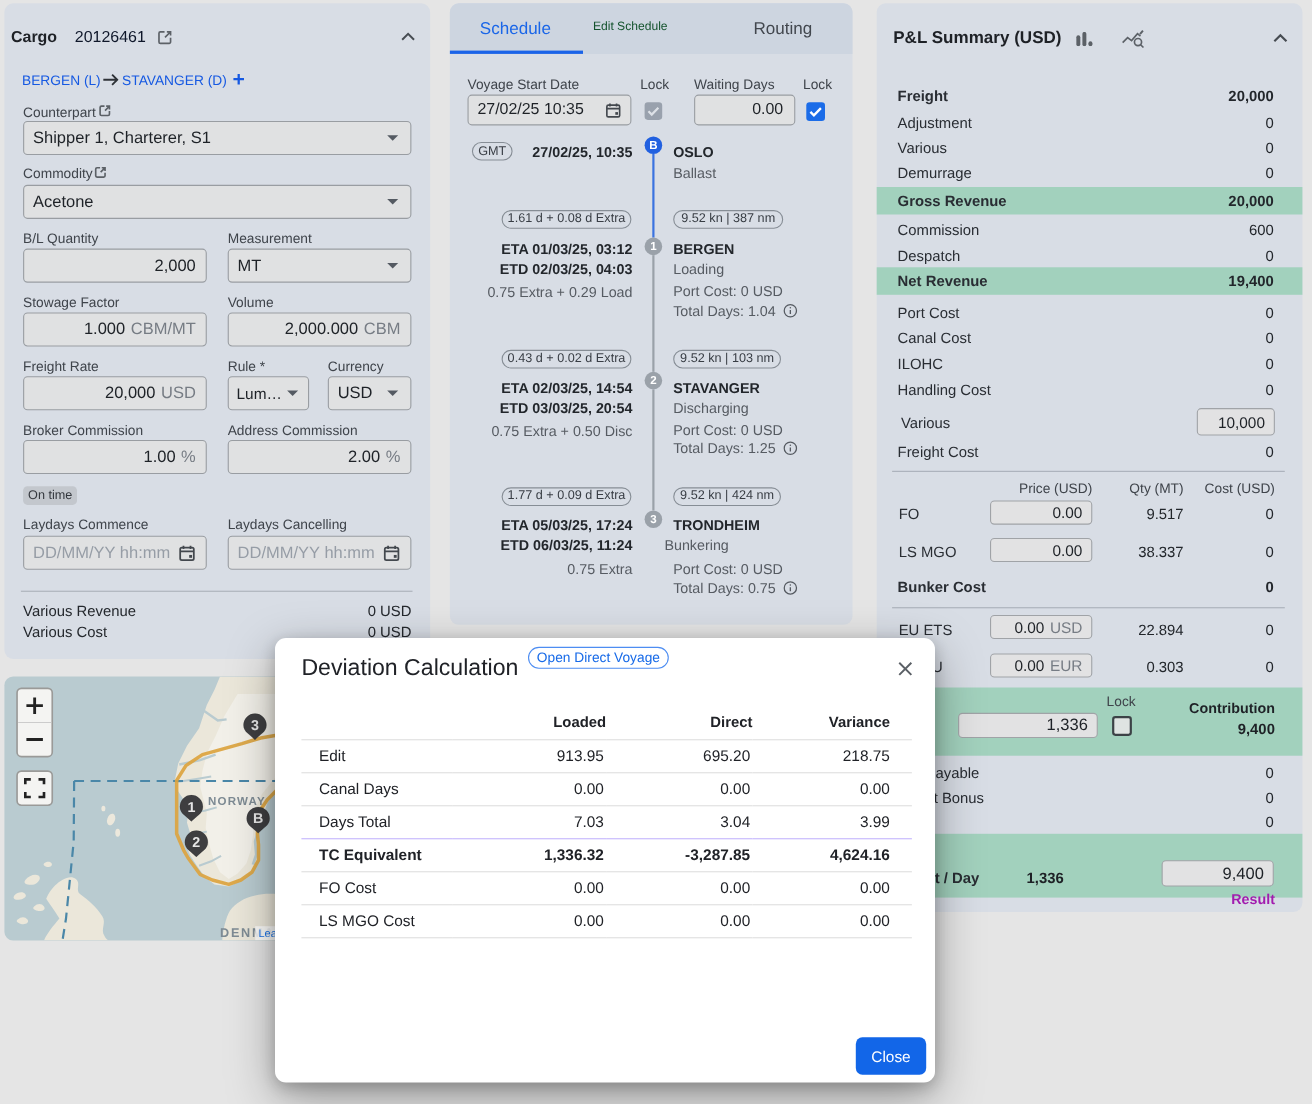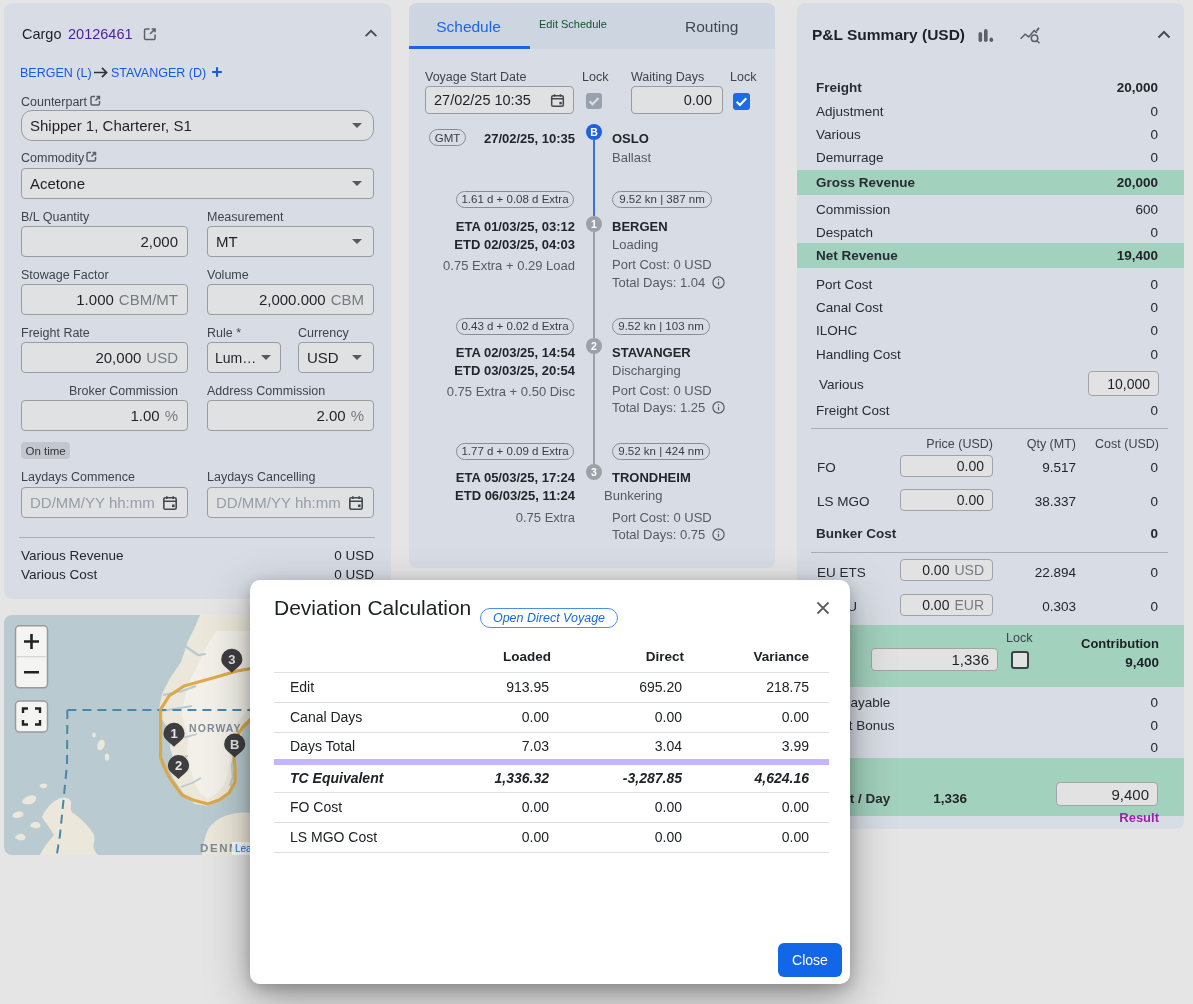--- a/index.html
+++ b/index.html
@@ -23,22 +23,22 @@
 .prv{position:absolute;font-size:13.5px;color:#22262b;text-align:right;white-space:nowrap;}
 .band{position:absolute;left:797px;width:387px;background:#a2d1bd;}
 .minp{position:absolute;background:#e2e2e3;border:1px solid #a0a3a7;border-radius:4px;display:flex;align-items:center;justify-content:flex-end;font-size:14px;color:#1e2227;padding-right:8px;white-space:nowrap;}
 .mtd{font-size:14px;color:#202227;padding:0;}
 .mtd.rt{text-align:right;padding-right:2px;}
 </style>
 </head>
 <body>
 
 <div class="card" id="cargo" style="left:4px;top:3px;width:387px;height:596px;"></div>
-<div class="abs" style="left:22px;top:26px;font-size:14.5px;font-weight:normal;color:#1e2126;">Cargo</div>
-<div class="abs" style="left:68px;top:26px;font-size:14.5px;color:#4c1d95;">20126461</div>
+<div class="abs" style="left:10px;top:26px;font-size:14.5px;font-weight:bold;color:#1e2126;">Cargo</div>
+<div class="abs" style="left:68px;top:26px;font-size:14.5px;color:#0f172a;">20126461</div>
 <svg class="abs" style="left:142px;top:26px;" width="16" height="16" viewBox="0 0 19 19" fill="none" stroke="#5c6167" stroke-width="1.8">
     <path d="M9 3.5 H4.5 A1.5 1.5 0 0 0 3 5 V14.5 A1.5 1.5 0 0 0 4.5 16 H14 A1.5 1.5 0 0 0 15.5 14.5 V10"></path>
     <path d="M11.5 3.5 H15.5 V7.5 M15.3 3.7 L9.5 9.5"></path>
   </svg>
 <svg class="abs" style="left:364px;top:29px;" width="14" height="9" viewBox="0 0 15 10" fill="none" stroke="#474c52" stroke-width="2">
     <path d="M1.5 8 L7.5 2 L13.5 8"></path>
   </svg>
 
 <div class="abs" style="left:20px;top:66px;font-size:12.5px;color:#1659e2;font-weight:500;">BERGEN (L)</div>
 <svg class="abs" style="left:93px;top:66px;" width="15" height="13" viewBox="0 0 16 13" fill="none" stroke="#2f3338" stroke-width="1.8">
@@ -47,21 +47,21 @@
 <div class="abs" style="left:111px;top:66px;font-size:12.5px;color:#1659e2;font-weight:500;">STAVANGER (D)</div>
 <svg class="abs" style="left:211px;top:66px;" width="12" height="12" viewBox="0 0 15 15" stroke="#1659e2" stroke-width="2.6" fill="none">
     <path d="M7.5 1.5 V13.5 M1.5 7.5 H13.5"></path>
   </svg>
 
 <div class="lab" style="left:21px;top:95px;">Counterpart</div>
 <svg class="abs" style="left:89px;top:94px;" width="13" height="13" viewBox="0 0 13 13" fill="none" stroke="#5c6167" stroke-width="1.5">
     <path d="M6 2.5 H3.2 A1.2 1.2 0 0 0 2 3.7 V9.8 A1.2 1.2 0 0 0 3.2 11 H9.3 A1.2 1.2 0 0 0 10.5 9.8 V7"></path>
     <path d="M7.5 2.5 H10.5 V5.5 M10.4 2.6 L6.5 6.5"></path>
   </svg>
-<div class="inp l" style="left:21px;top:110px;width:353px;border-radius:11px;">Shipper 1, Charterer, S1<span class="caret"></span></div>
+<div class="inp l" style="left:21px;top:110px;width:353px;">Shipper 1, Charterer, S1<span class="caret"></span></div>
 
 <div class="lab" style="left:21px;top:151px;">Commodity</div>
 <svg class="abs" style="left:85px;top:150px;" width="13" height="13" viewBox="0 0 13 13" fill="none" stroke="#5c6167" stroke-width="1.5">
     <path d="M6 2.5 H3.2 A1.2 1.2 0 0 0 2 3.7 V9.8 A1.2 1.2 0 0 0 3.2 11 H9.3 A1.2 1.2 0 0 0 10.5 9.8 V7"></path>
     <path d="M7.5 2.5 H10.5 V5.5 M10.4 2.6 L6.5 6.5"></path>
   </svg>
 <div class="inp l" style="left:21px;top:168px;width:353px;">Acetone<span class="caret"></span></div>
 
 <div class="lab" style="left:21px;top:210px;">B/L Quantity</div>
 <div class="lab" style="left:207px;top:210px;">Measurement</div>
@@ -73,21 +73,21 @@
 <div class="inp r" style="left:21px;top:284px;width:167px;">1.000<span class="sfx">CBM/MT</span></div>
 <div class="inp r" style="left:207px;top:284px;width:167px;">2,000.000<span class="sfx">CBM</span></div>
 
 <div class="lab" style="left:21px;top:326px;">Freight Rate</div>
 <div class="lab" style="left:207px;top:326px;">Rule *</div>
 <div class="lab" style="left:298px;top:326px;">Currency</div>
 <div class="inp r" style="left:21px;top:342px;width:167px;">20,000<span class="sfx">USD</span></div>
 <div class="inp l" style="left:207px;top:342px;width:74px;font-size:14px;padding-left:7px;">Lum…<span class="caret" style="right:9px;"></span></div>
 <div class="inp l" style="left:298px;top:342px;width:76px;">USD<span class="caret"></span></div>
 
-<div class="lab" style="left:21px;top:384px;margin-left:48px;">Broker Commission</div>
+<div class="lab" style="left:21px;top:384px;">Broker Commission</div>
 <div class="lab" style="left:207px;top:384px;">Address Commission</div>
 <div class="inp r" style="left:21px;top:400px;width:167px;">1.00<span class="sfx">%</span></div>
 <div class="inp r" style="left:207px;top:400px;width:167px;">2.00<span class="sfx">%</span></div>
 
 <div class="abs" style="left:21px;top:442px;height:17px;padding:0 4.5px;background:#c3c7cd;border-radius:4px;font-size:11.5px;color:#33373d;display:flex;align-items:center;">On time</div>
 
 <div class="lab" style="left:21px;top:470px;">Laydays Commence</div>
 <div class="lab" style="left:207px;top:470px;">Laydays Cancelling</div>
 <div class="inp l" style="left:21px;top:487px;width:167px;color:#969da6;">DD/MM/YY hh:mm
   <svg class="abs" style="right:9px;top:7px;" width="16" height="16" viewBox="0 0 16 16" fill="none" stroke="#43484e" stroke-width="1.6">
@@ -357,21 +357,21 @@
           <path d="M31 93.5 H36 V98"></path>
           <path d="M36 105 V109.5 H31"></path>
           <path d="M24 109.5 H19 V105"></path>
     </g>
   </g>
 </svg>
 </div>
 
 <div class="abs" id="modal" style="left:250px;top:580px;width:600px;height:404px;background:#fff;border-radius:10px;box-shadow:0 14px 44px rgba(0,0,0,0.34), 0 4px 14px rgba(0,0,0,0.2);">
   <div class="abs" style="left:24px;top:16px;font-size:21px;color:#202227;">Deviation Calculation</div>
-  <div class="abs" style="left:230px;top:28px;width:138px;height:20px;border:1px solid #4d8df2;border-radius:11px;display:flex;align-items:center;justify-content:center;font-size:12.5px;color:#176ae8;font-style:italic;">Open Direct Voyage</div>
+  <div class="abs" style="left:230px;top:8px;width:128px;height:20px;border:1px solid #4d8df2;border-radius:11px;display:flex;align-items:center;justify-content:center;font-size:12.5px;color:#176ae8;">Open Direct Voyage</div>
   <svg class="abs" style="left:565px;top:20px;" width="16" height="16" viewBox="0 0 16 16" stroke="#5b6066" stroke-width="1.8" fill="none">
       <path d="M2.5 2.5 L13.5 13.5 M13.5 2.5 L2.5 13.5"></path>
     </svg>
   <table style="position:absolute;left:24px;top:62px;width:555px;border-collapse:collapse;table-layout:fixed;font-family:'Liberation Sans',sans-serif;">
     <colgroup>
         <col style="width:137px;">
         <col style="width:140px;">
         <col style="width:133px;">
         <col style="width:145px;">
       </colgroup>
@@ -395,21 +395,21 @@
           <td class="mtd rt">0.00</td>
           <td class="mtd rt">0.00</td>
           <td class="mtd rt" style="padding-right:20px;">0.00</td>
         </tr>
       <tr style="height:30px;border-top:1px solid #dfdfdf;">
           <td class="mtd" style="padding-left:16px;">Days Total</td>
           <td class="mtd rt">7.03</td>
           <td class="mtd rt">3.04</td>
           <td class="mtd rt" style="padding-right:20px;">3.99</td>
         </tr>
-      <tr style="height:30px;border-top:6px solid #c4b5fd;font-weight:bold;font-style:italic;">
+      <tr style="height:30px;border-top:1px solid #c4b5fd;font-weight:bold;">
           <td class="mtd" style="padding-left:16px;">TC Equivalent</td>
           <td class="mtd rt">1,336.32</td>
           <td class="mtd rt">-3,287.85</td>
           <td class="mtd rt" style="padding-right:20px;">4,624.16</td>
         </tr>
       <tr style="height:30px;border-top:1px solid #dfdfdf;">
           <td class="mtd" style="padding-left:16px;">FO Cost</td>
           <td class="mtd rt">0.00</td>
           <td class="mtd rt">0.00</td>
           <td class="mtd rt" style="padding-right:20px;">0.00</td>

